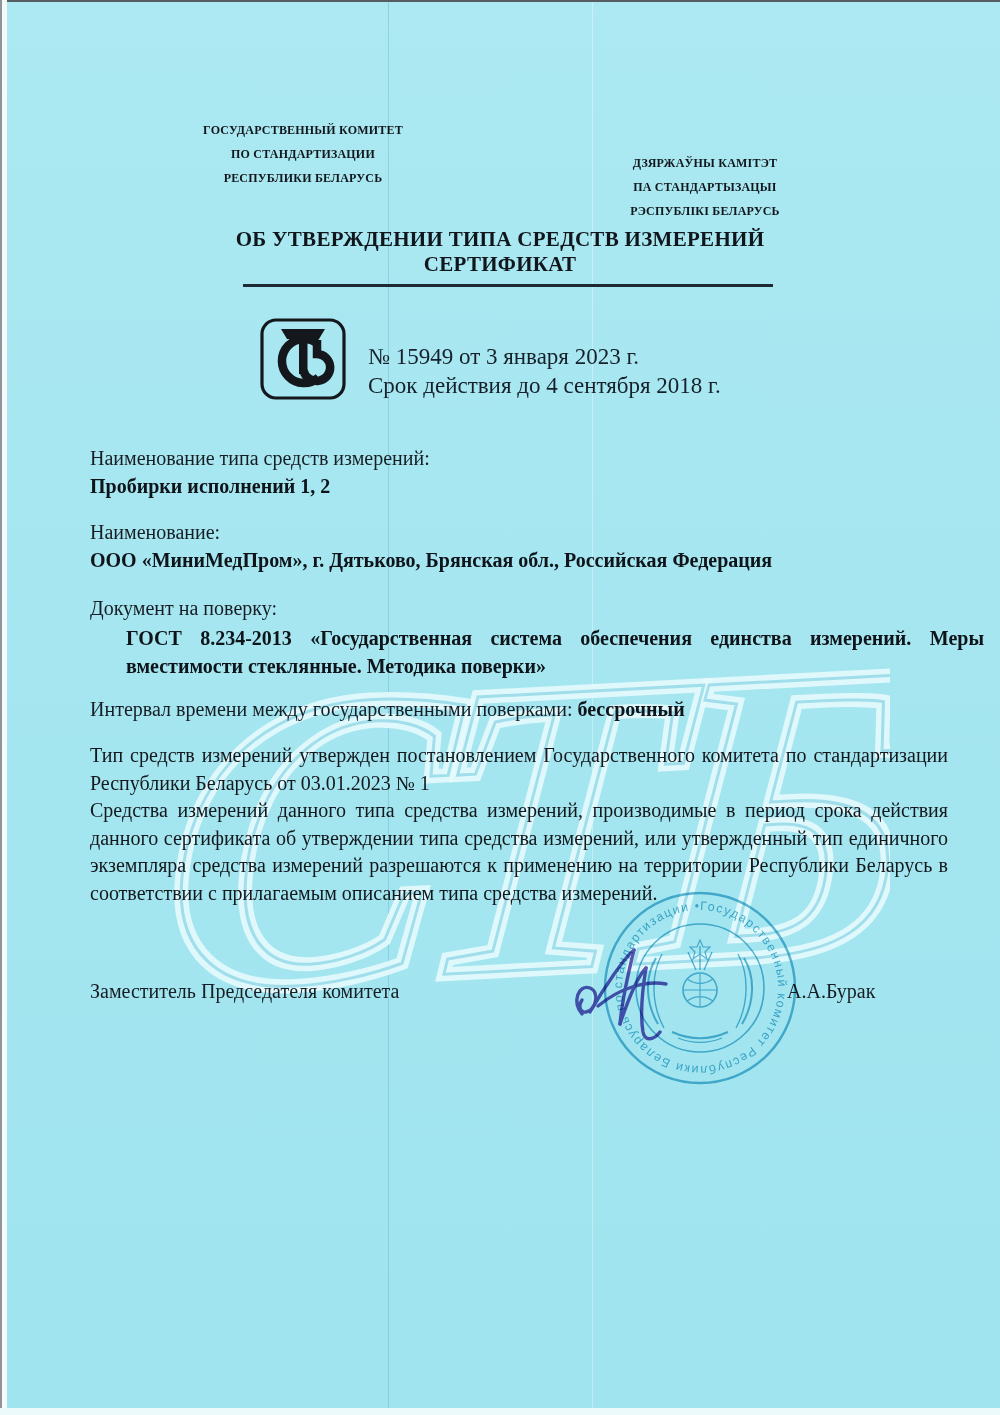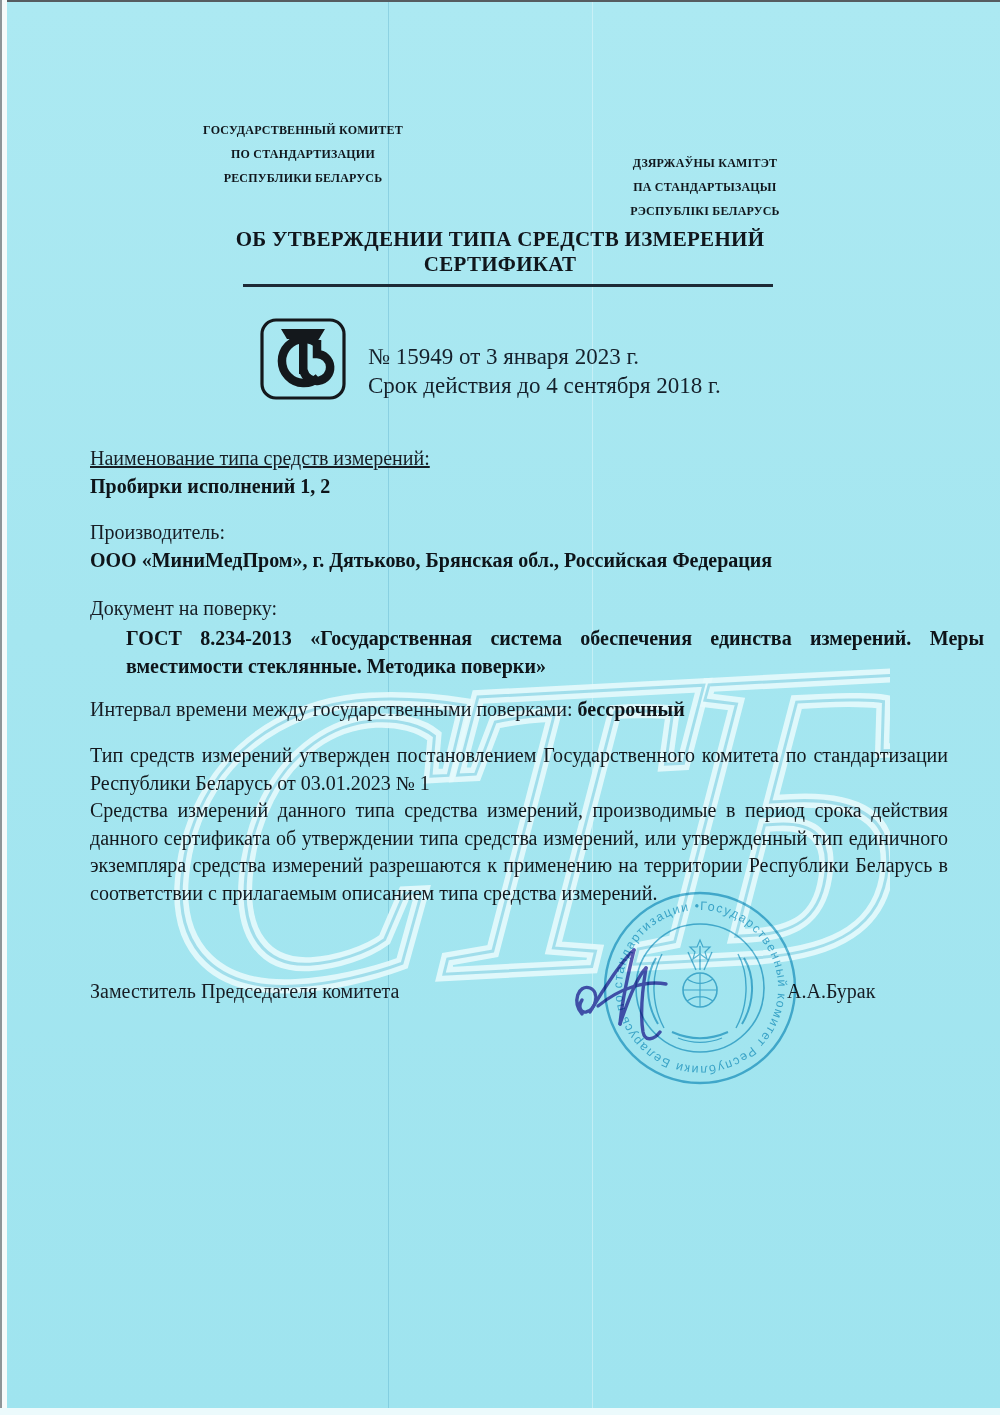--- a/index.html
+++ b/index.html
@@ -83,24 +83,24 @@
     <path d="M 23,12 L 67,12 L 61,22 L 29,22 Z" fill="#14181c"></path>
 
     <rect x="41" y="13" width="8.5" height="44" fill="#14181c"></rect>
 
     <path d="M 59,23 L 59,37 A 13.5,13.5 0 1 1 45.5,53.5" fill="none" stroke="#14181c" stroke-width="8.5"></path>
   </svg>
 
   <div class="abs z-text certline" style="left:368px;top:344px;">№ 15949 от 3 января 2023 г.</div>
   <div class="abs z-text certline" style="left:368px;top:373px;">Срок действия до 4 сентября 2018 г.</div>
 
-  <div class="abs z-text label" style="left:90px;top:447px;width:855px;text-decoration:underline;">Наименование типа средств измерений:</div>
+  <div class="abs z-text label" style="left:90px;top:447px;width:855px;">Наименование типа средств измерений:</div>
   <div class="abs z-text value-bold" style="left:90px;top:475px;width:855px;">Пробирки исполнений 1, 2</div>
 
-  <div class="abs z-text label" style="left:90px;top:521px;width:855px;">Производитель:</div>
+  <div class="abs z-text label" style="left:90px;top:521px;width:855px;">Наименование:</div>
   <div class="abs z-text value-bold" style="left:90px;top:549px;width:860px;">ООО «МиниМедПром», г. Дятьково, Брянская обл., Российская Федерация</div>
 
   <div class="abs z-text label" style="left:90px;top:597px;width:855px;">Документ на поверку:</div>
   <div class="abs z-text value-bold just gost" style="left:90px;top:624px;width:858px;margin-left:36px;">ГОСТ 8.234-2013 «Государственная система обеспечения единства измерений. Меры вместимости стеклянные. Методика поверки»</div>
 
   <div class="abs z-text label" style="left:90px;top:698px;width:870px;">
     <span>Интервал времени между государственными поверками: </span><span class="value-bold">бессрочный</span>
   </div>
 
   <div class="abs z-text bodypar" style="left:90px;top:742px;width:858px;">Тип средств измерений утвержден постановлением Государственного комитета по стандартизации Республики Беларусь от 03.01.2023 № 1</div>

